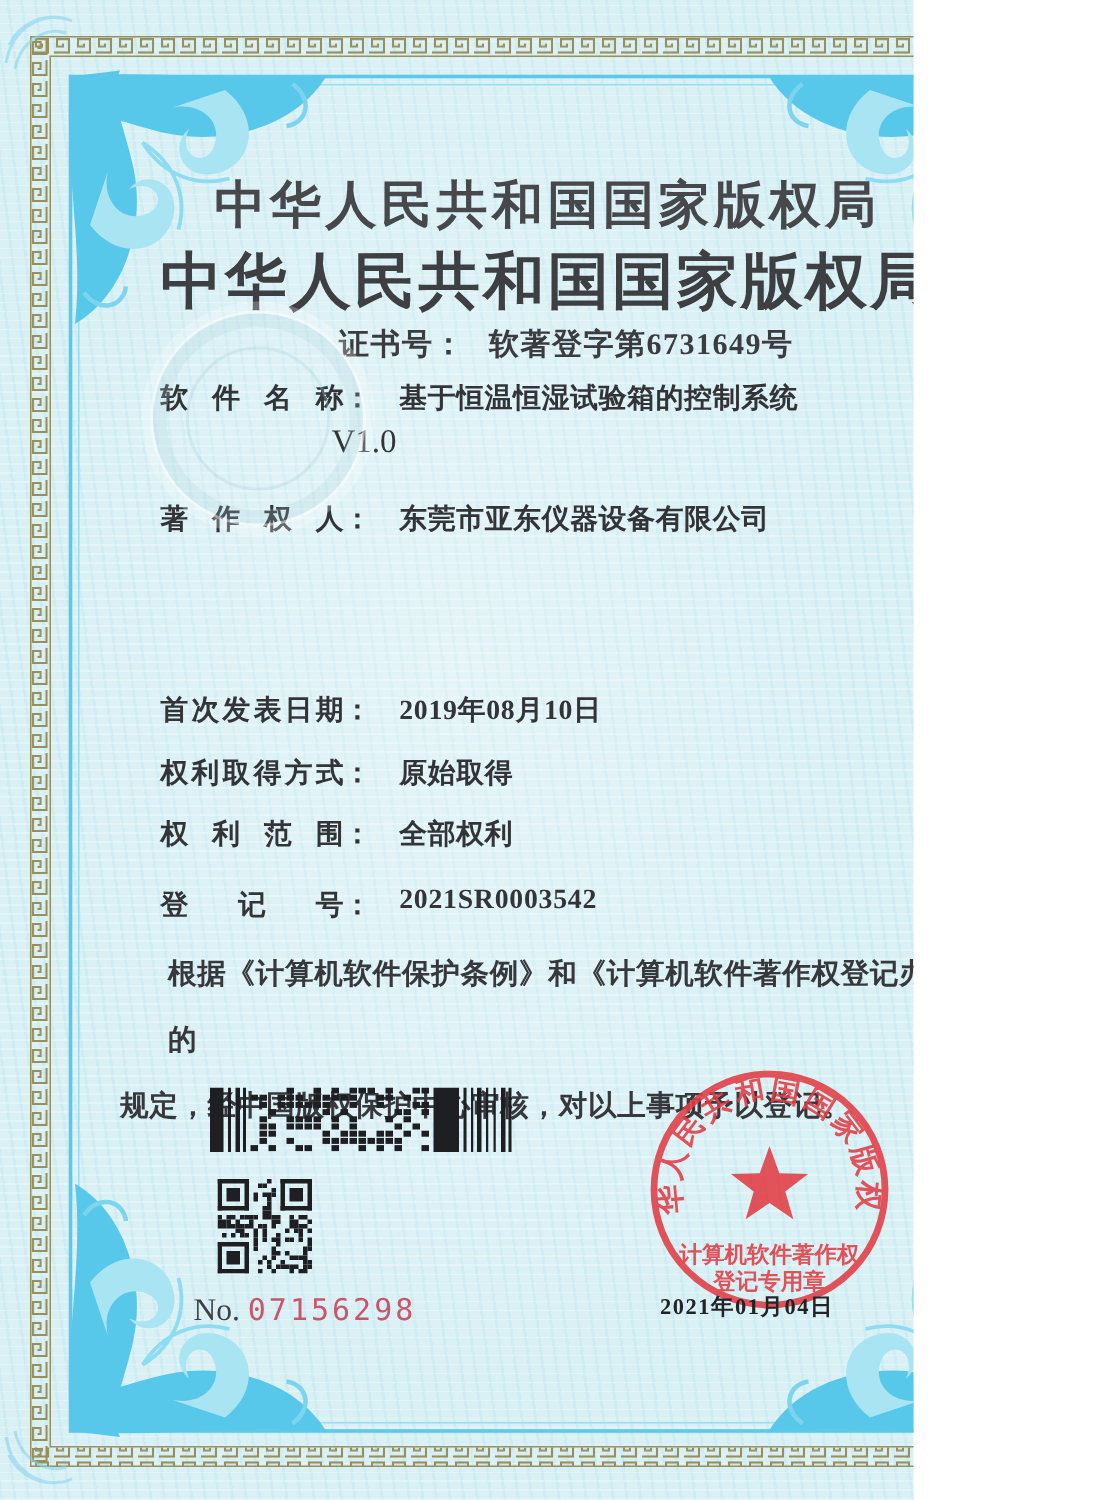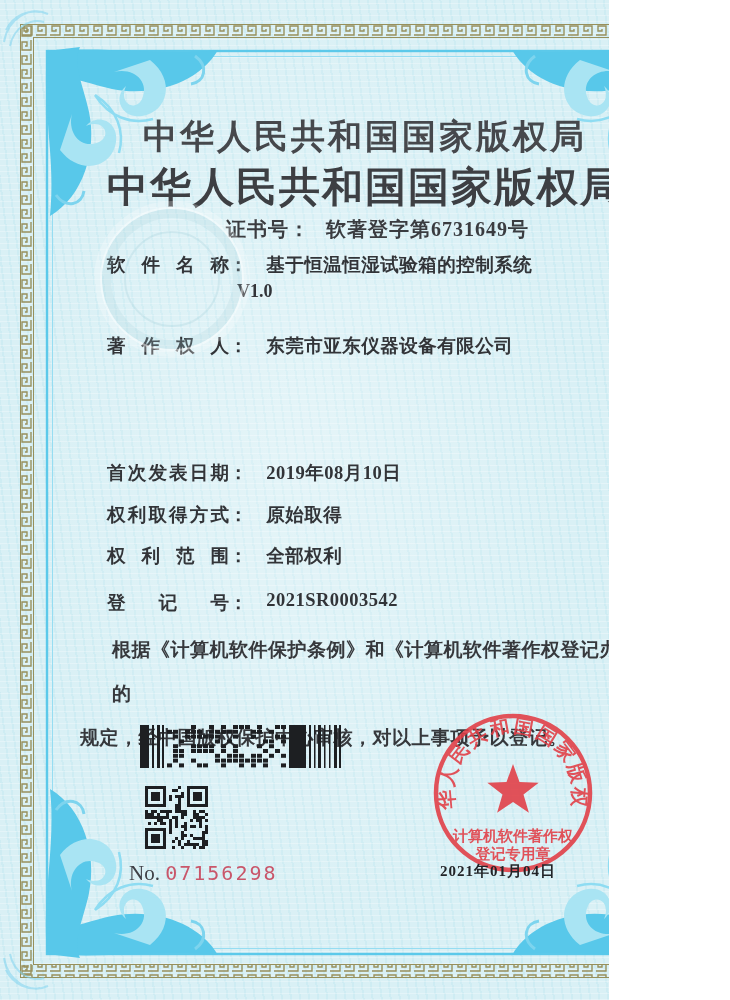--- a/index.html
+++ b/index.html
@@ -34,21 +34,21 @@
   .certno .gap{display:inline-block;width:16px;}
   .field-row{left:85px;font-size:18.5px;font-weight:700;color:#323438;margin-left:22px;}
   .field-row .lbl{
     display:inline-block;width:122px;
     text-align:justify;text-align-last:justify;
     vertical-align:top;
   }
   .field-row .colon{display:inline-block;vertical-align:top;}
   .field-row .val{display:inline-block;margin-left:14px;vertical-align:top;letter-spacing:0.5px;}
   .r1{top:252px;}
-  .v2{left:221px;top:281px;font-size:18px;font-weight:700;color:#323438;margin-left:16px;}
+  .v2{left:221px;top:281px;font-size:22px;font-weight:400;color:#323438;}
   .r2{top:333px;}
   .r3{top:418px;}
   .r4{top:460px;}
   .r5{top:502px;}
   .r6{top:543px;}
   .r7{top:590px;}
   .statement{
     left:80px;top:628px;width:588px;
     font-size:19px;font-weight:600;line-height:44px;color:#36383c;
     letter-spacing:0.5px;

